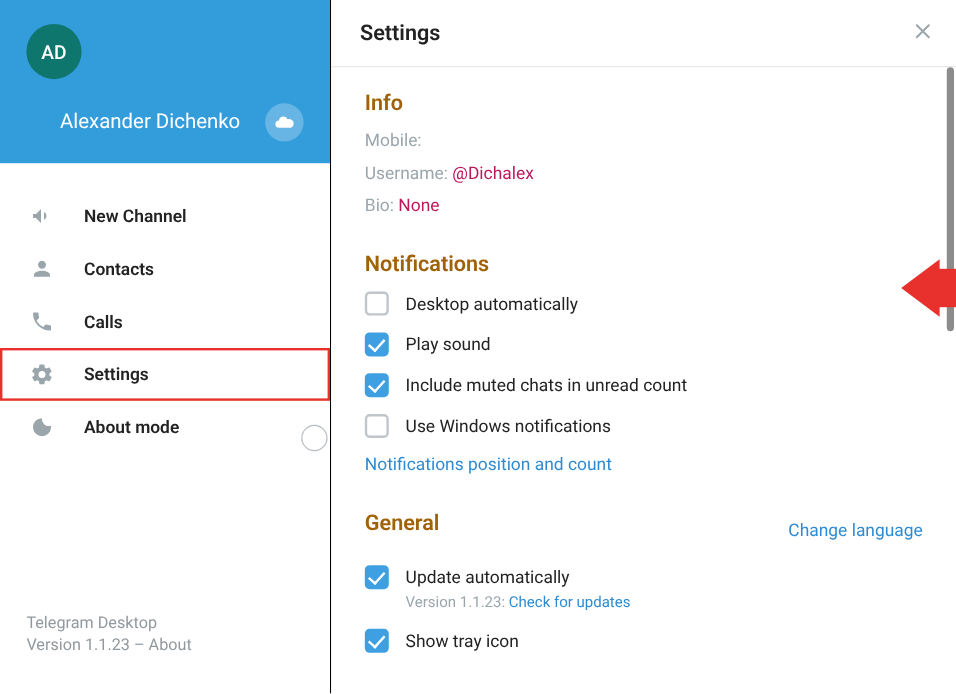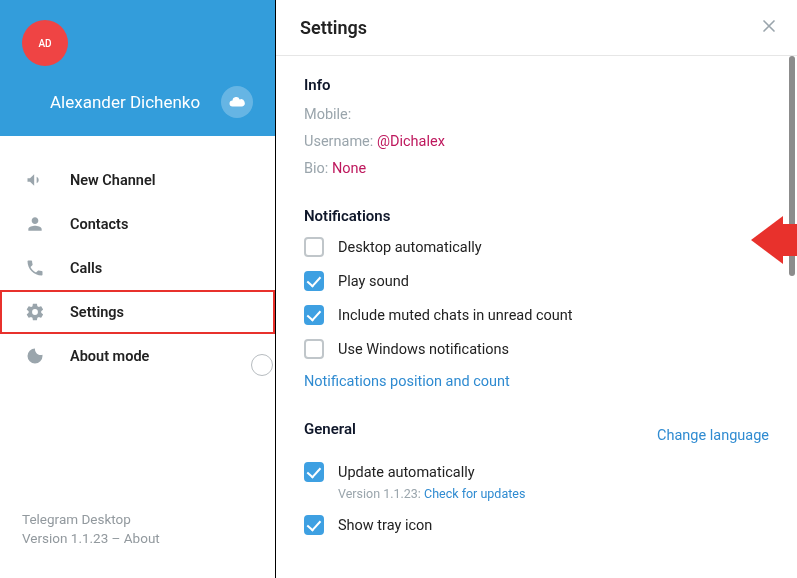--- a/index.html
+++ b/index.html
@@ -2,21 +2,21 @@
 <html><head>
 <meta charset="utf-8">
 <style>
   * { box-sizing: border-box; margin: 0; padding: 0; }
   html, body { width: 797px; height: 578px; font-family: -apple-system, "Segoe UI", Roboto, Arial, sans-serif; overflow: hidden; background: #fff; }
   .app { display: flex; width: 797px; height: 578px; position: relative; }
 
   
   .sidebar { width: 276px; height: 578px; border-right: 1px solid #000; display: flex; flex-direction: column; background: #fff; }
   .sb-header { background: #339ddb; color: #fff; padding: 20px 22px 18px 22px; }
-  .avatar { width: 46px; height: 46px; border-radius: 50%; background: #ef4444; color: #fff; display: flex; align-items: center; justify-content: center; font-size: 10px; font-weight: 500; }
+  .avatar { width: 46px; height: 46px; border-radius: 50%; background: #0f766e; color: #fff; display: flex; align-items: center; justify-content: center; font-size: 16px; font-weight: 500; }
   .sb-userrow { display: flex; align-items: center; justify-content: space-between; margin-top: 20px; }
   .sb-username { font-size: 17px; margin-left: 28px; }
   .cloud-badge { width: 32px; height: 32px; border-radius: 50%; background: rgba(255,255,255,0.25); display: flex; align-items: center; justify-content: center; }
   .cloud-badge svg { width: 18px; height: 18px; fill: #fff; }
 
   .sb-menu { padding-top: 22px; flex: 1; }
   .sb-item { display: flex; align-items: center; height: 44px; padding: 0 22px; gap: 24px; font-size: 14.5px; color: #222; font-weight: 600; cursor: pointer; border: 2px solid transparent; }
   .sb-item .mi { color: #9aa5ac; width: 22px; display: flex; justify-content: center; }
   .sb-item.highlight { border: 2px solid #e8312c; }
   .sb-item .toggle { margin-left: auto; }
@@ -26,21 +26,21 @@
   .sb-footer { padding: 0 22px 30px 22px; color: #92999e; font-size: 13.5px; line-height: 1.4; }
 
   
   .panel { flex: 1; position: relative; background: #fff; }
   .panel-header { height: 56px; display: flex; align-items: center; padding: 0 24px; border-bottom: 1px solid #e6e6e6; }
   .panel-header h1 { font-size: 18px; font-weight: 600; color: #222; }
   .close-btn { position: absolute; right: 18px; top: 16px; cursor: pointer; color: #9aa5ac; font-size: 18px; }
 
   .panel-body { padding: 12px 28px 20px 28px; height: calc(578px - 56px); overflow: hidden; }
   .section { margin-top: 8px; margin-bottom: 30px; }
-  .sect-title { font-size: 15px; font-weight: 600; color: #0f172a; margin-bottom: 12px; }
+  .sect-title { font-size: 18px; font-weight: 600; color: #a16207; margin-bottom: 12px; }
   .sect-header { display:flex; justify-content:space-between; align-items:center; margin-bottom:12px;}
   .info-row { font-size: 14.5px; color: #9aa5ac; margin-bottom: 10px; }
   .info-row .link { color: #be185d; }
 
   .opt { display: flex; align-items: center; gap: 14px; font-size: 14.5px; color: #222; margin-bottom: 14px; }
   .chk { width: 20px; height: 20px; border: 2px solid #c0c6ca; border-radius: 4px; display: flex; align-items: center; justify-content: center; flex-shrink: 0; }
   .chk.checked { background: #3ea0e2; border-color: #3ea0e2; }
   .chk.checked::after { content: ""; width: 6px; height: 11px; border: solid #fff; border-width: 0 2.5px 2.5px 0; transform: rotate(42deg) translate(-1px,-1px); }
   .sub { margin-left: 34px; font-size: 12.5px; color: #9aa5ac; margin-top: -10px; margin-bottom: 14px; }
   .sub .link { color: #2f8bd1; }

